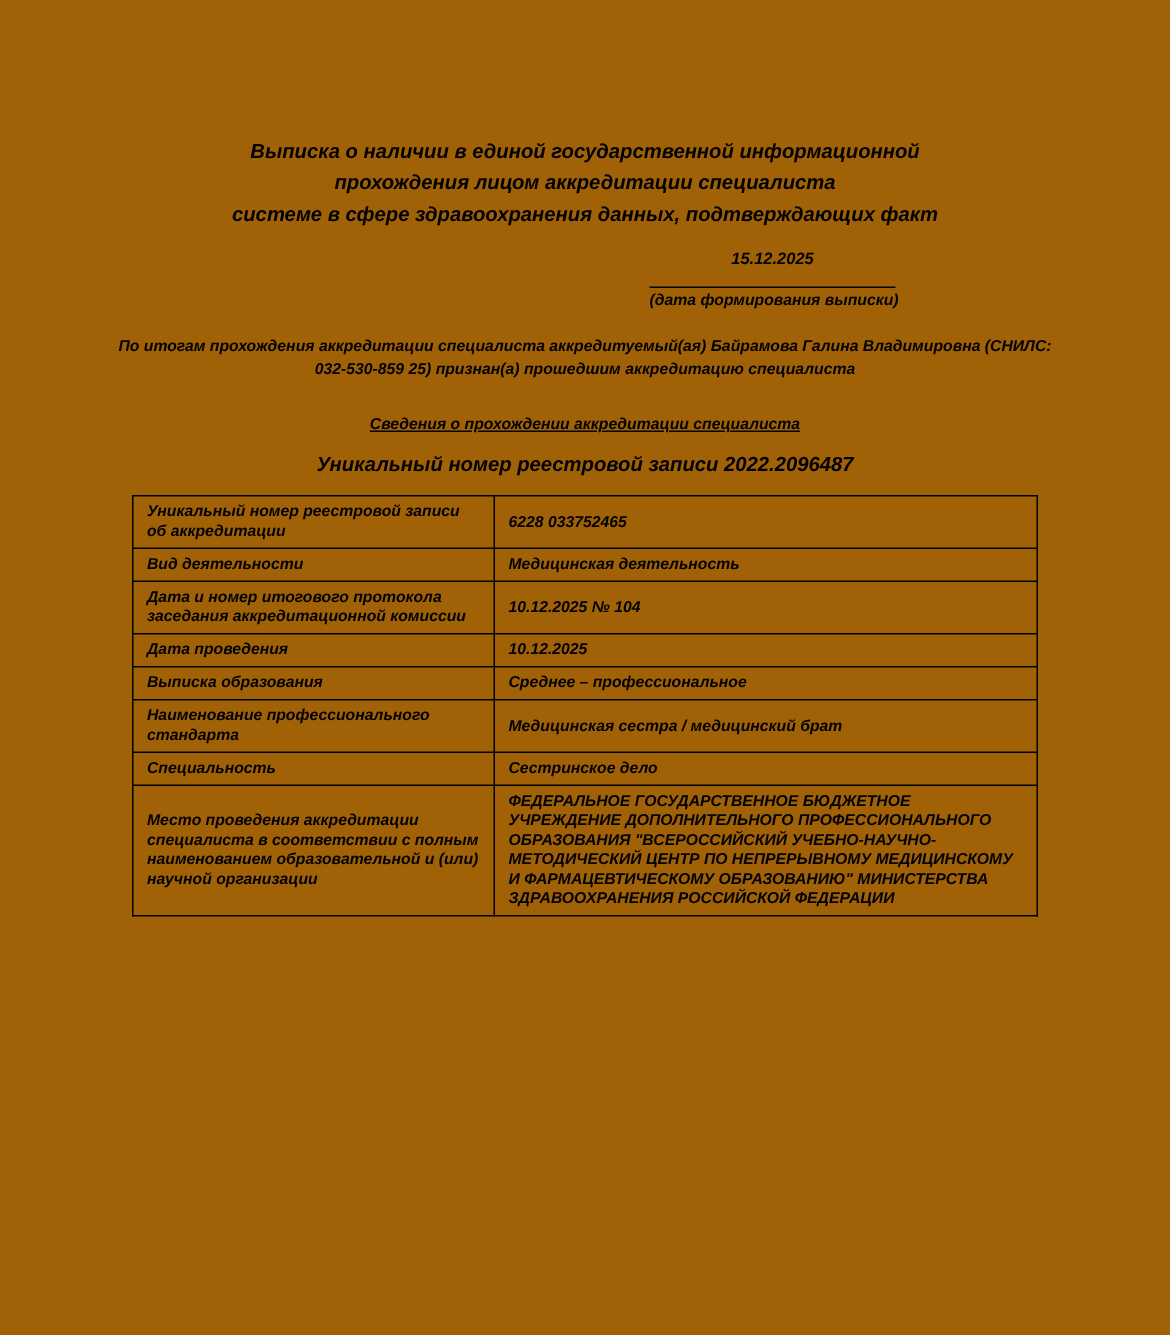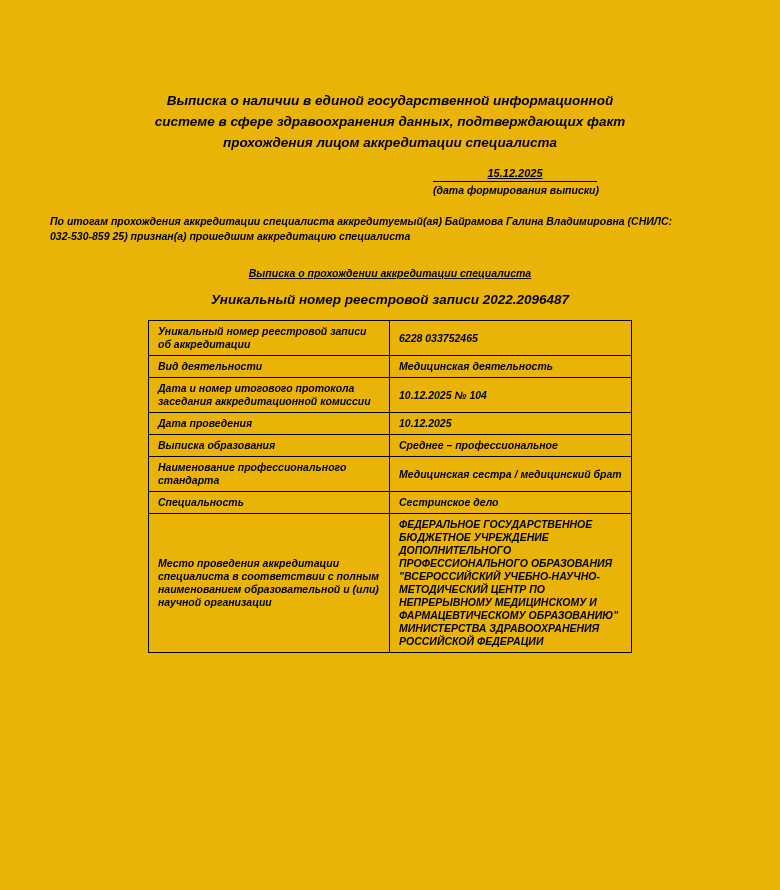--- a/index.html
+++ b/index.html
@@ -1,19 +1,19 @@
 <!DOCTYPE html>
 <html><head>
 <meta charset="utf-8">
 <style>
   html, body { margin: 0; padding: 0; background: #ffffff; }
   .page {
     width: 780px;
     height: 890px;
-    background: #eab308;
+    background: #a16207;
     color: #000000;
     font-family: "Liberation Sans", sans-serif;
     font-weight: bold;
     font-style: italic;
     box-sizing: border-box;
     padding-top: 90px;
     overflow: hidden;
   }
   .doc-title {
     text-align: center;
@@ -22,49 +22,48 @@
     width: 560px;
     margin: 0 auto;
   }
   .date-block {
     width: 164px;
     margin: 14px 183px 0 auto;
     text-align: center;
   }
   .date-value {
     font-size: 11px;
-    padding-bottom: 2px;
+    padding-bottom: 12px;
     border-bottom: 1.5px solid #000;
-    text-decoration: underline;
   }
   .date-caption {
     font-size: 10.5px;
     padding-top: 2px;
     white-space: nowrap;
   }
   .intro {
     margin: 18px auto 17px;
     width: 680px;
-    text-align: left;
+    text-align: center;
     font-size: 10.5px;
     line-height: 15px;
   }
   .section-heading {
     margin-top: 23px;
     text-align: center;
     font-size: 10.5px;
     text-decoration: underline;
   }
   .registry-heading {
     margin-top: 13px;
     text-align: center;
     font-size: 13.5px;
   }
   table.acc-table {
-    width: 484px;
+    width: 604px;
     margin: 13px auto 0;
     border-collapse: collapse;
     table-layout: fixed;
   }
   table.acc-table td {
     border: 1.5px solid #000;
     font-size: 10.5px;
     line-height: 13px;
     padding: 4px 9px;
     vertical-align: middle;
@@ -72,35 +71,35 @@
   }
   table.acc-table td.label-cell { width: 222px; }
 </style>
 </head>
 <body>
 
 <div class="page">
 
   <div class="doc-title">
     <div>Выписка о наличии в единой государственной информационной</div>
+    <div>прохождения лицом аккредитации специалиста</div>
     <div>системе в сфере здравоохранения данных, подтверждающих факт</div>
-    <div>прохождения лицом аккредитации специалиста</div>
   </div>
 
   <div class="date-block">
     <div class="date-value">15.12.2025</div>
     <div class="date-caption">(дата формирования выписки)</div>
   </div>
 
   <div class="intro">
     <div>По итогам прохождения аккредитации специалиста аккредитуемый(ая) Байрамова Галина Владимировна (СНИЛС:</div>
     <div>032-530-859 25) признан(а) прошедшим аккредитацию специалиста</div>
   </div>
 
-  <div class="section-heading">Выписка о прохождении аккредитации специалиста</div>
+  <div class="section-heading">Сведения о прохождении аккредитации специалиста</div>
 
   <div class="registry-heading">Уникальный номер реестровой записи 2022.2096487</div>
 
   <table class="acc-table">
     <tbody>
       <tr>
         <td class="label-cell">Уникальный номер реестровой записи об аккредитации</td>
         <td>6228 033752465</td>
       </tr>
       <tr>

